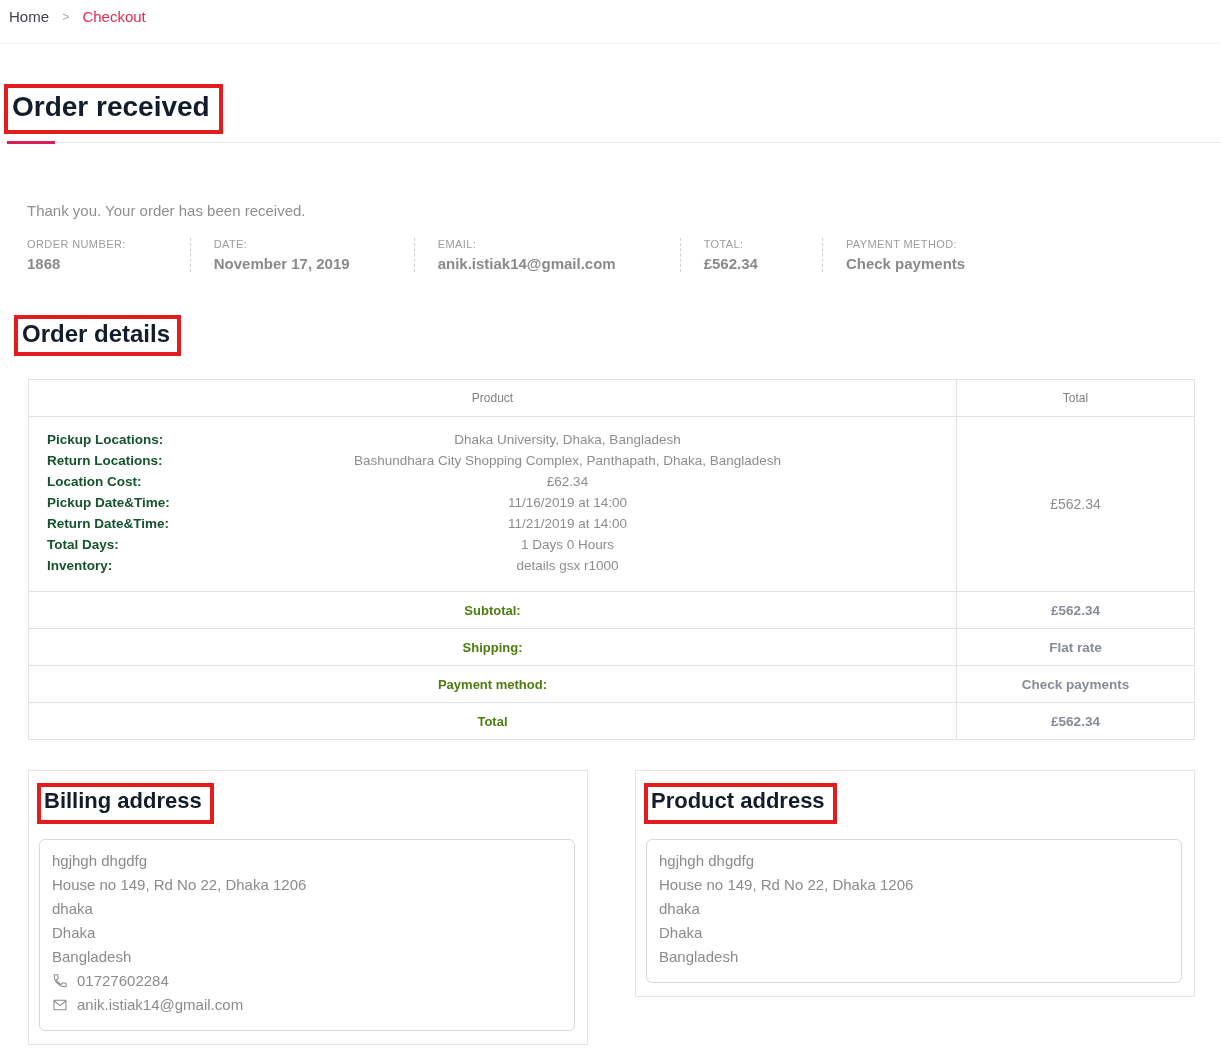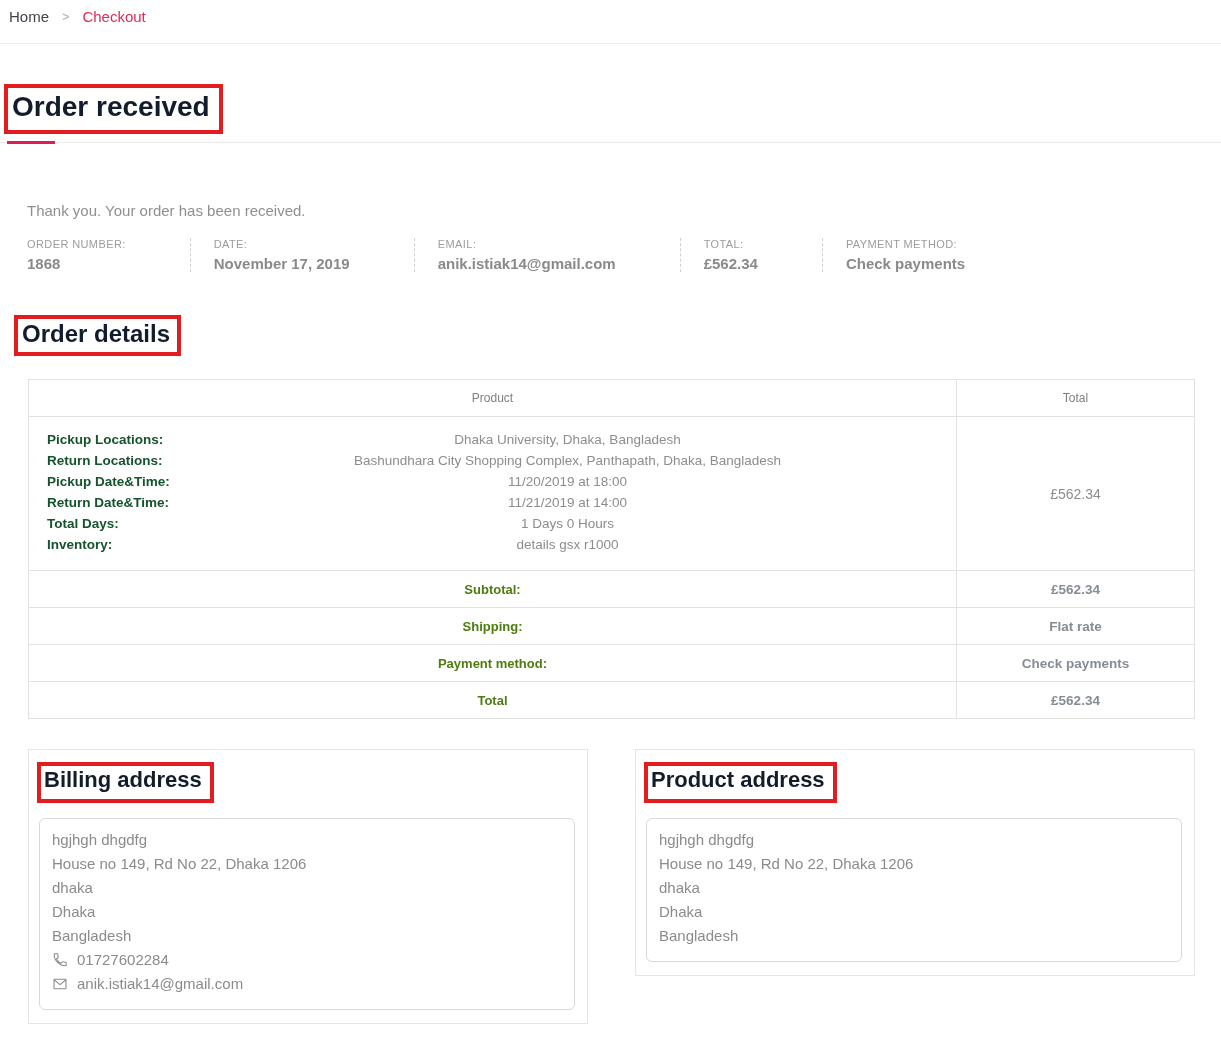--- a/index.html
+++ b/index.html
@@ -143,22 +143,26 @@
       </div>
       <div class="attr">
         <div class="attr-label">Pickup Locations:</div>
         <div class="attr-value">Dhaka University, Dhaka, Bangladesh</div>
       </div>
       <div class="attr">
         <div class="attr-label">Return Locations:</div>
         <div class="attr-value">Bashundhara City Shopping Complex, Panthapath, Dhaka, Bangladesh</div>
       </div>
       <div class="attr">
+        <div class="attr-label">Location Cost:</div>
+        <div class="attr-value">£62.34</div>
+      </div>
+      <div class="attr">
         <div class="attr-label">Pickup Date&amp;Time:</div>
-        <div class="attr-value">11/20/2019 at 18:00</div>
+        <div class="attr-value">11/16/2019 at 14:00</div>
       </div>
       <div class="attr">
         <div class="attr-label">Return Date&amp;Time:</div>
         <div class="attr-value">11/21/2019 at 14:00</div>
       </div>
       <div class="attr">
         <div class="attr-label">Total Days:</div>
         <div class="attr-value">1 Days 0 Hours</div>
       </div>
       <div class="attr">

